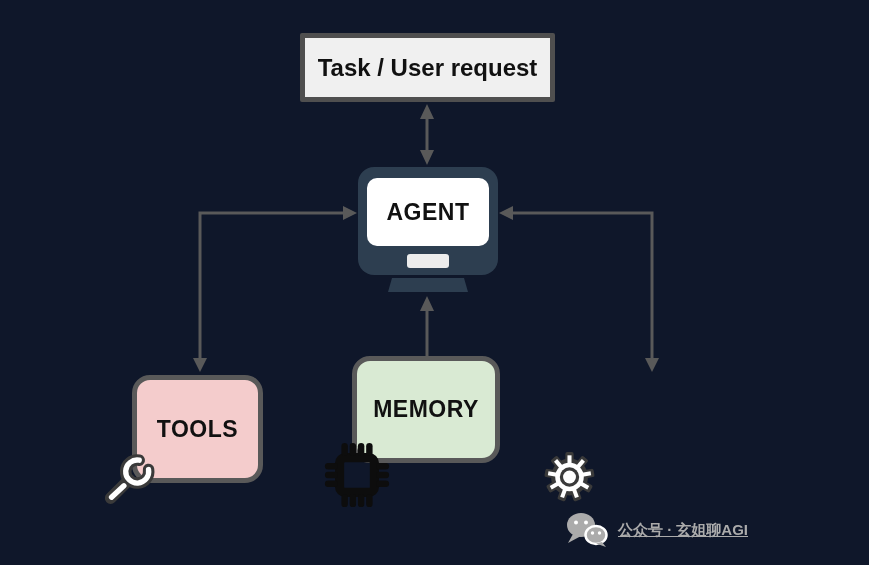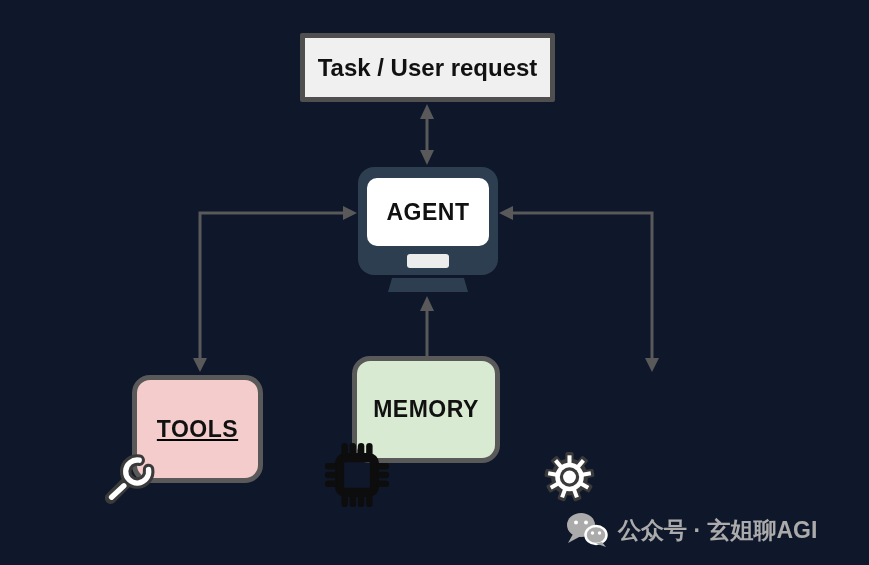--- a/index.html
+++ b/index.html
@@ -43,21 +43,21 @@
   .planning-box{left:562px;top:375px;width:180px;height:108px;}
   
   .wrench{left:100px;top:444px;width:62px;height:64px;}
   .chip{left:321px;top:442px;width:72px;height:66px;}
   .gear{left:540px;top:447px;width:59px;height:60px;}
   
   .watermark{
     left:566px;top:510px;width:290px;height:40px;
     display:flex;align-items:center;gap:10px;
   }
-  .watermark-text{font-size:23px;font-weight:bold;white-space:nowrap;}
+  .watermark-text{font-size:15px;font-weight:bold;white-space:nowrap;text-decoration:underline;}
 </style>
 </head>
 <body>
 
 <div class="stage">
 
   <svg class="abs connectors" viewBox="0 0 869 565" style="color: rgb(89, 89, 89);">
 
     <g>
       <line x1="427" y1="117" x2="427" y2="152" stroke="currentColor" stroke-width="3"></line>
@@ -88,21 +88,21 @@
     <span class="node-label">Task / User request</span>
   </div>
 
   <div class="abs monitor-frame" style="background-color: rgb(45, 62, 80);"></div>
   <div class="abs monitor-screen" style="background-color: rgb(255, 255, 255); align-items: center;">
     <span class="node-label">AGENT</span>
   </div>
   <div class="abs monitor-button"></div>
   <div class="abs monitor-stand" style="background-color: rgb(45, 62, 80);"></div>
 
-  <div class="abs bottom-node tools-box" style="background-color: rgb(244, 204, 204); text-decoration: underline;">
+  <div class="abs bottom-node tools-box" style="background-color: rgb(244, 204, 204);">
     <span class="node-label">TOOLS</span>
   </div>
 
   <div class="abs bottom-node memory-box" style="background-color: rgb(217, 234, 211);">
     <span class="node-label">MEMORY</span>
   </div>
 
 
   <svg class="abs wrench" viewBox="0 0 70 70" style="color: rgb(58, 58, 58);">
     <path d="M54.8 27.7 A13 13 0 1 1 44.3 17.2" fill="none" stroke="currentColor" stroke-width="13" stroke-linecap="round"></path>

